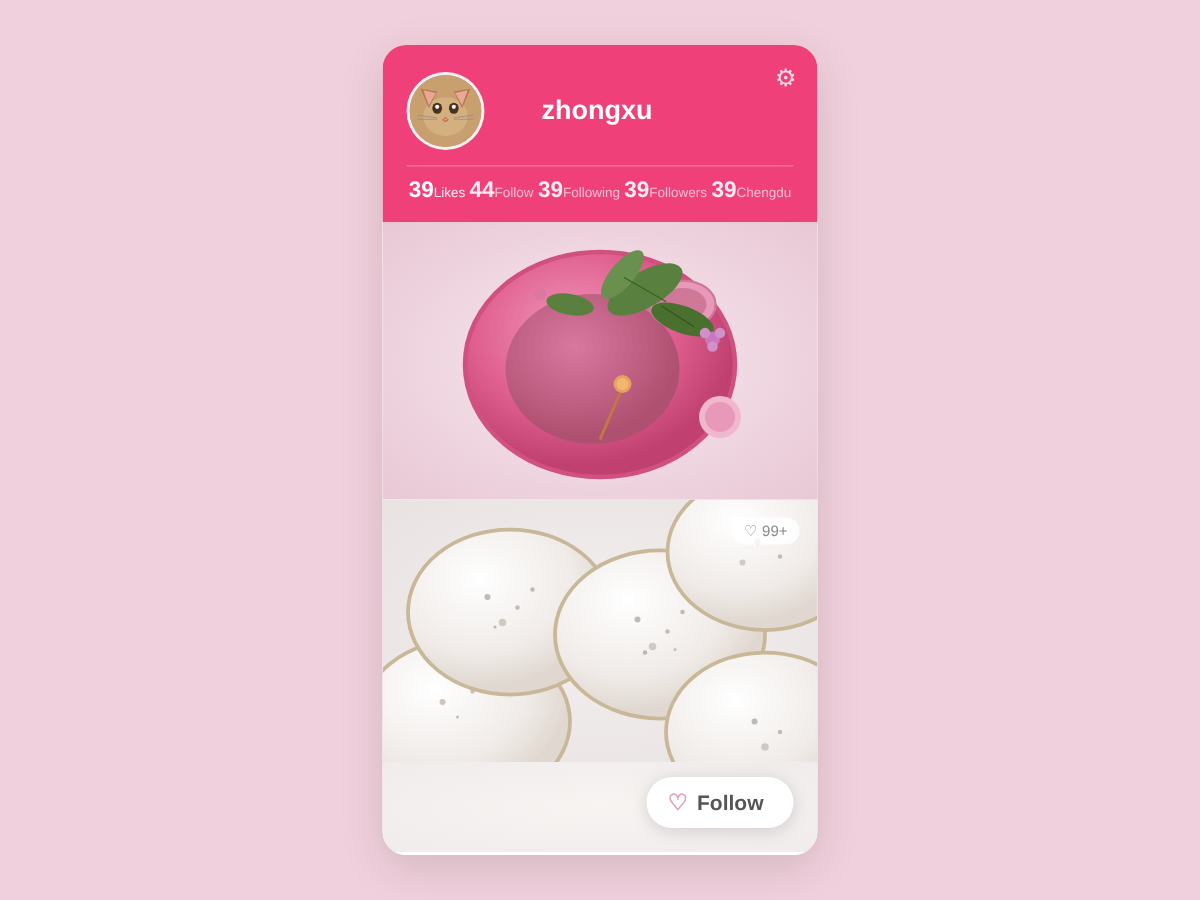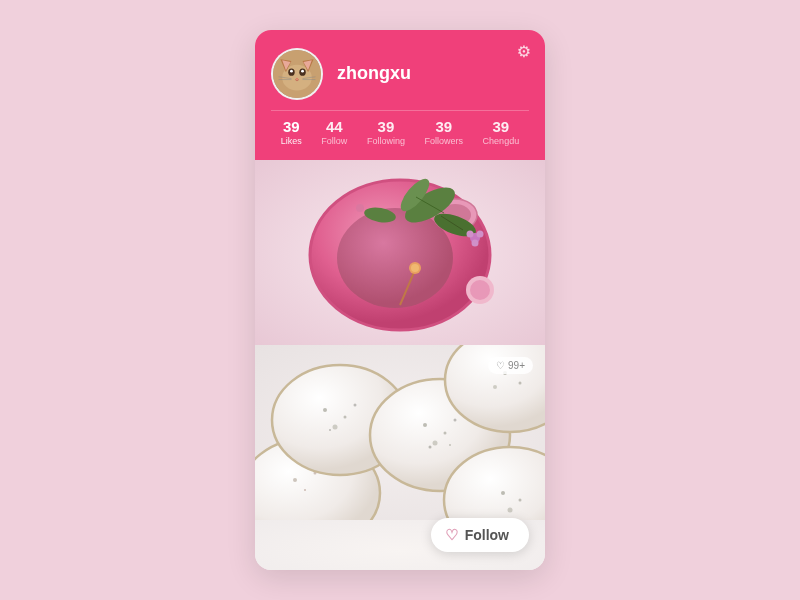--- a/index.html
+++ b/index.html
@@ -68,20 +68,21 @@
       background: linear-gradient(135deg, #c8a882 0%, #b08060 50%, #d4b090 100%);
       position: relative;
       display: flex;
       align-items: center;
       justify-content: center;
       font-size: 28px;
     }
 
     .profile-name-section {
       flex: 1;
+      margin-left: 24px;
     }
 
     .profile-name {
       color: #fff;
       font-size: 18px;
       font-weight: 600;
       line-height: 1.2;
     }
 
     .profile-location {
@@ -100,21 +101,21 @@
     .stats-row {
       display: flex;
       justify-content: space-around;
       margin-top: 10px;
       padding-top: 8px;
       border-top: 1px solid rgba(255,255,255,0.25);
     }
 
     .stat-item {
       display: flex;
-      flex-direction: column;
+      flex-direction: row;
       align-items: center;
       cursor: pointer;
     }
 
     .stat-item.active .stat-number {
       color: #fff;
       font-weight: 700;
     }
 
     .stat-item.active .stat-label {

